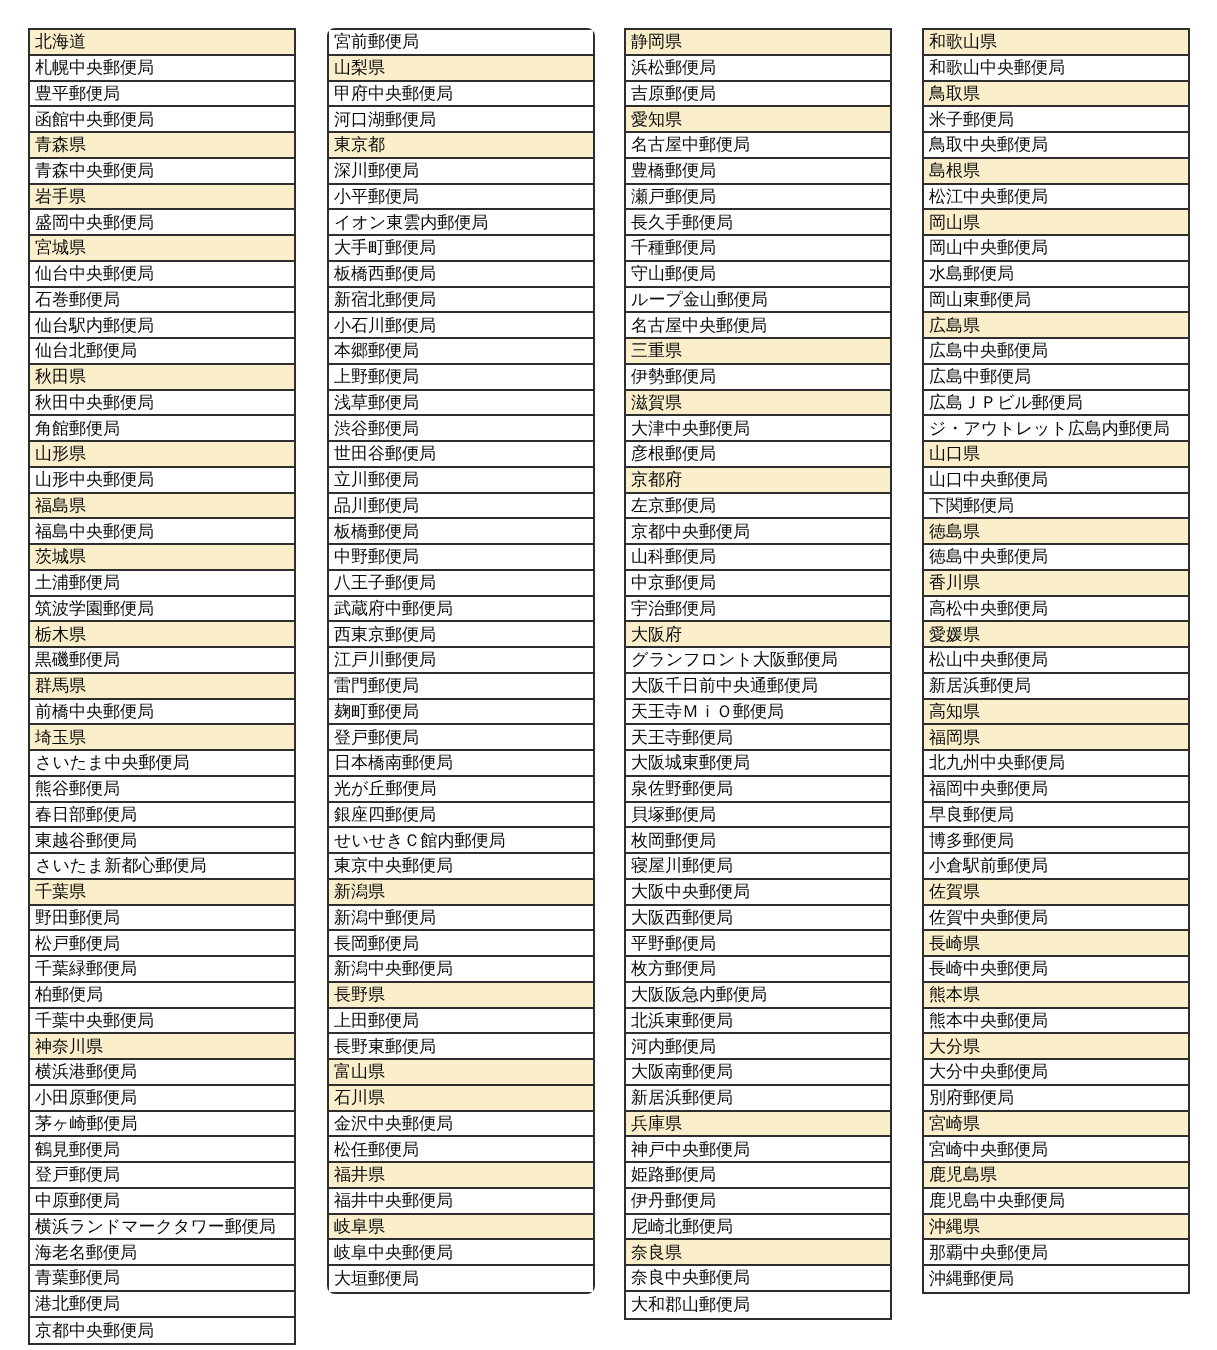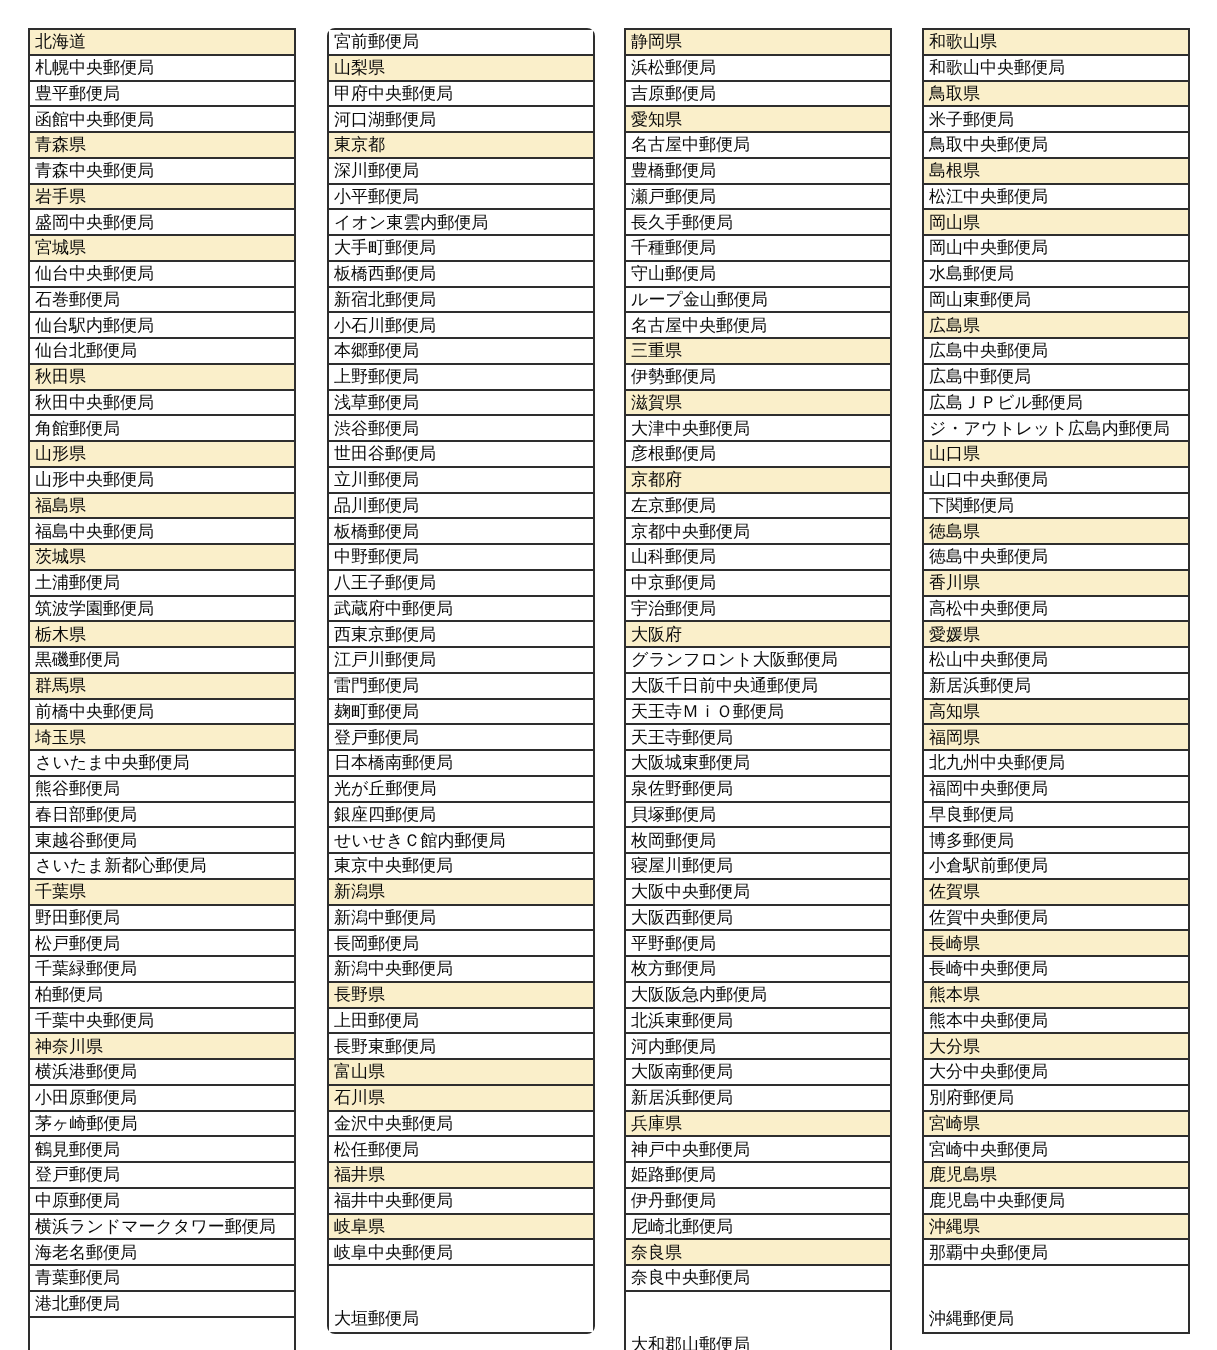--- a/index.html
+++ b/index.html
@@ -37,21 +37,21 @@
     display: flex;
     align-items: center;
     padding: 0 4px 0 5px;
     font-size: 17px;
     line-height: 1;
     color: var(--text-color, #000000);
     background: var(--cell-bg, #ffffff);
     white-space: nowrap;
     overflow: hidden;
   }
-  .row:last-child { border-bottom: none; margin-top: 40px; }
+  .row:last-child { border-bottom: none; }
   .row.pref { background: var(--pref-bg, #faefca); }
 </style>
 </head>
 <body>
 
 <div id="table-root">
     <div class="col col-1">
       <div class="row pref">北海道</div>
       <div class="row office">札幌中央郵便局</div>
       <div class="row office">豊平郵便局</div>

